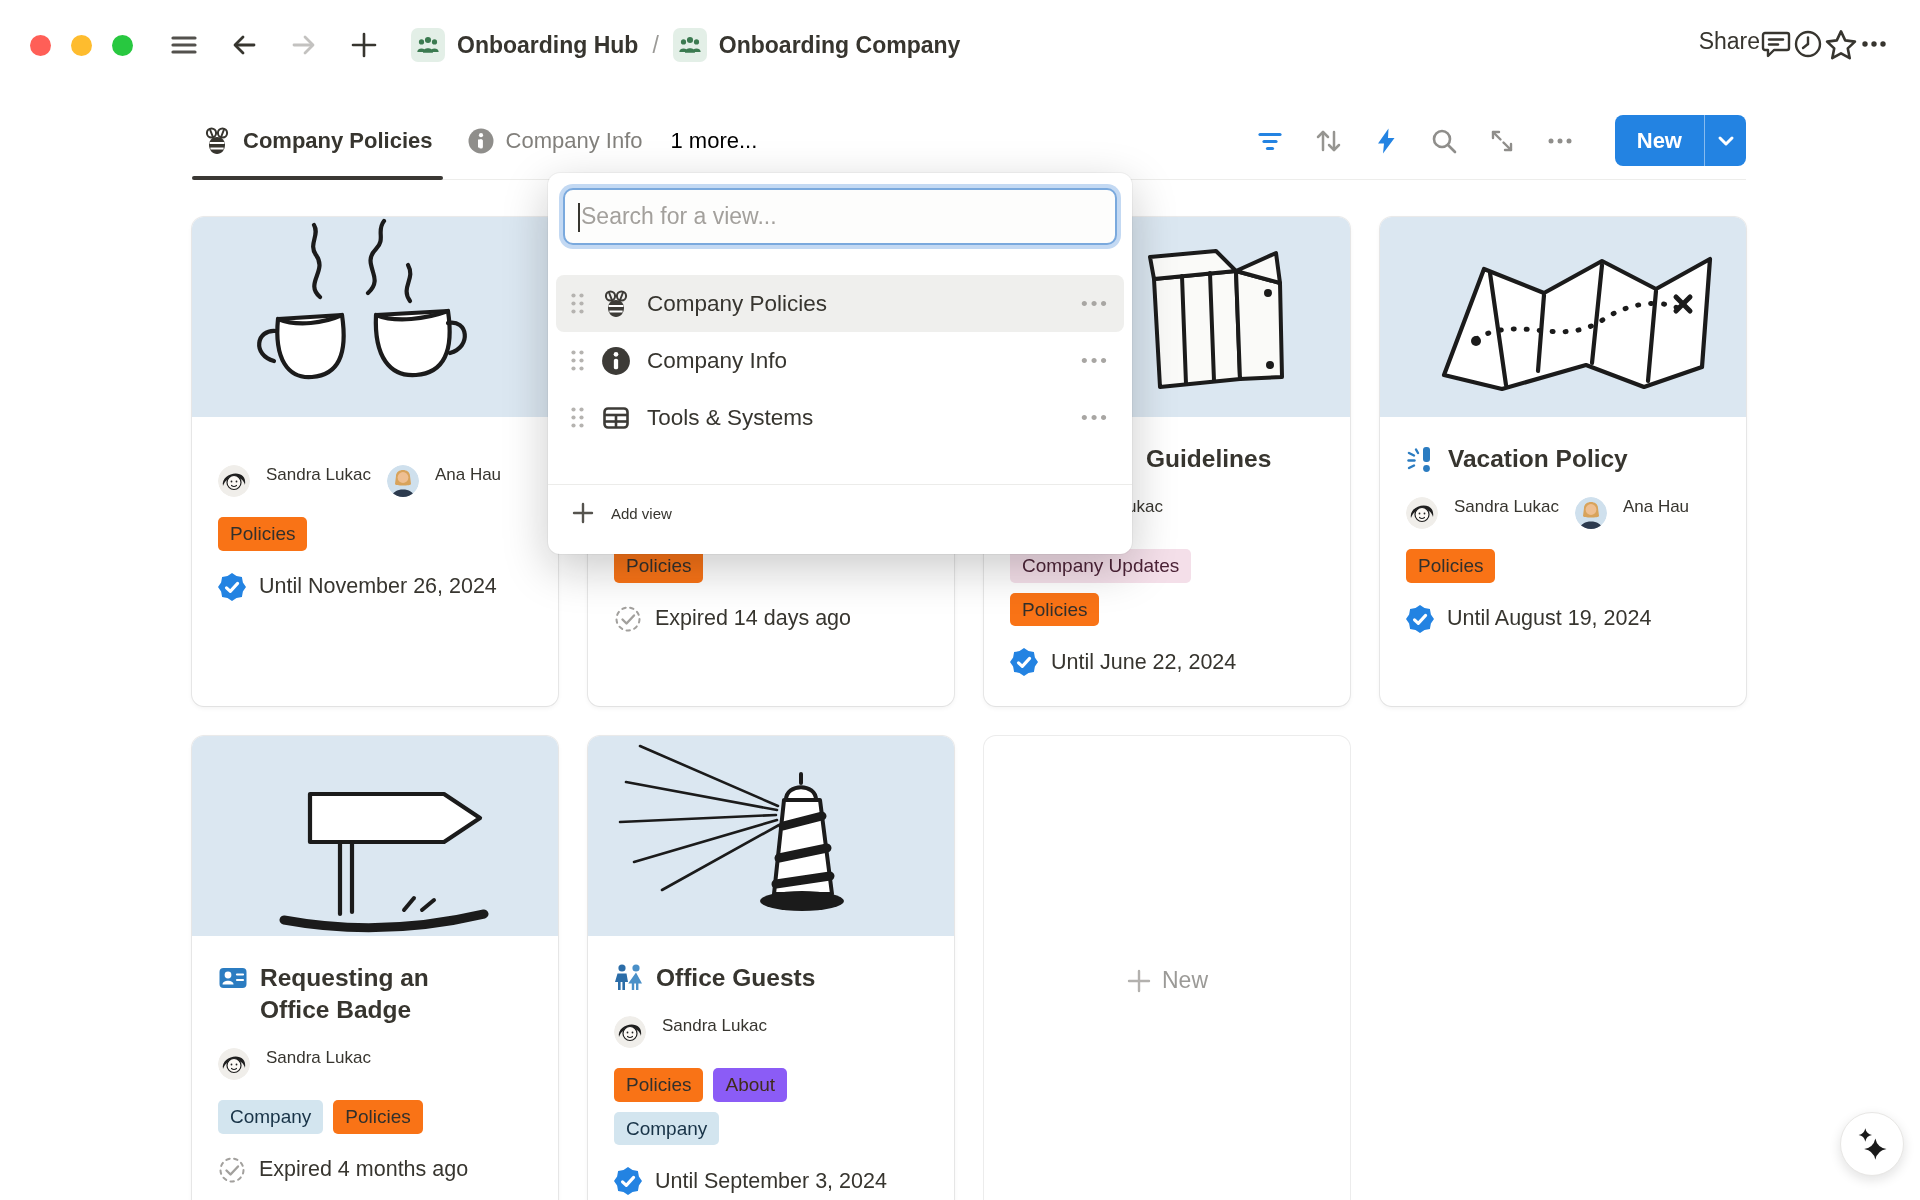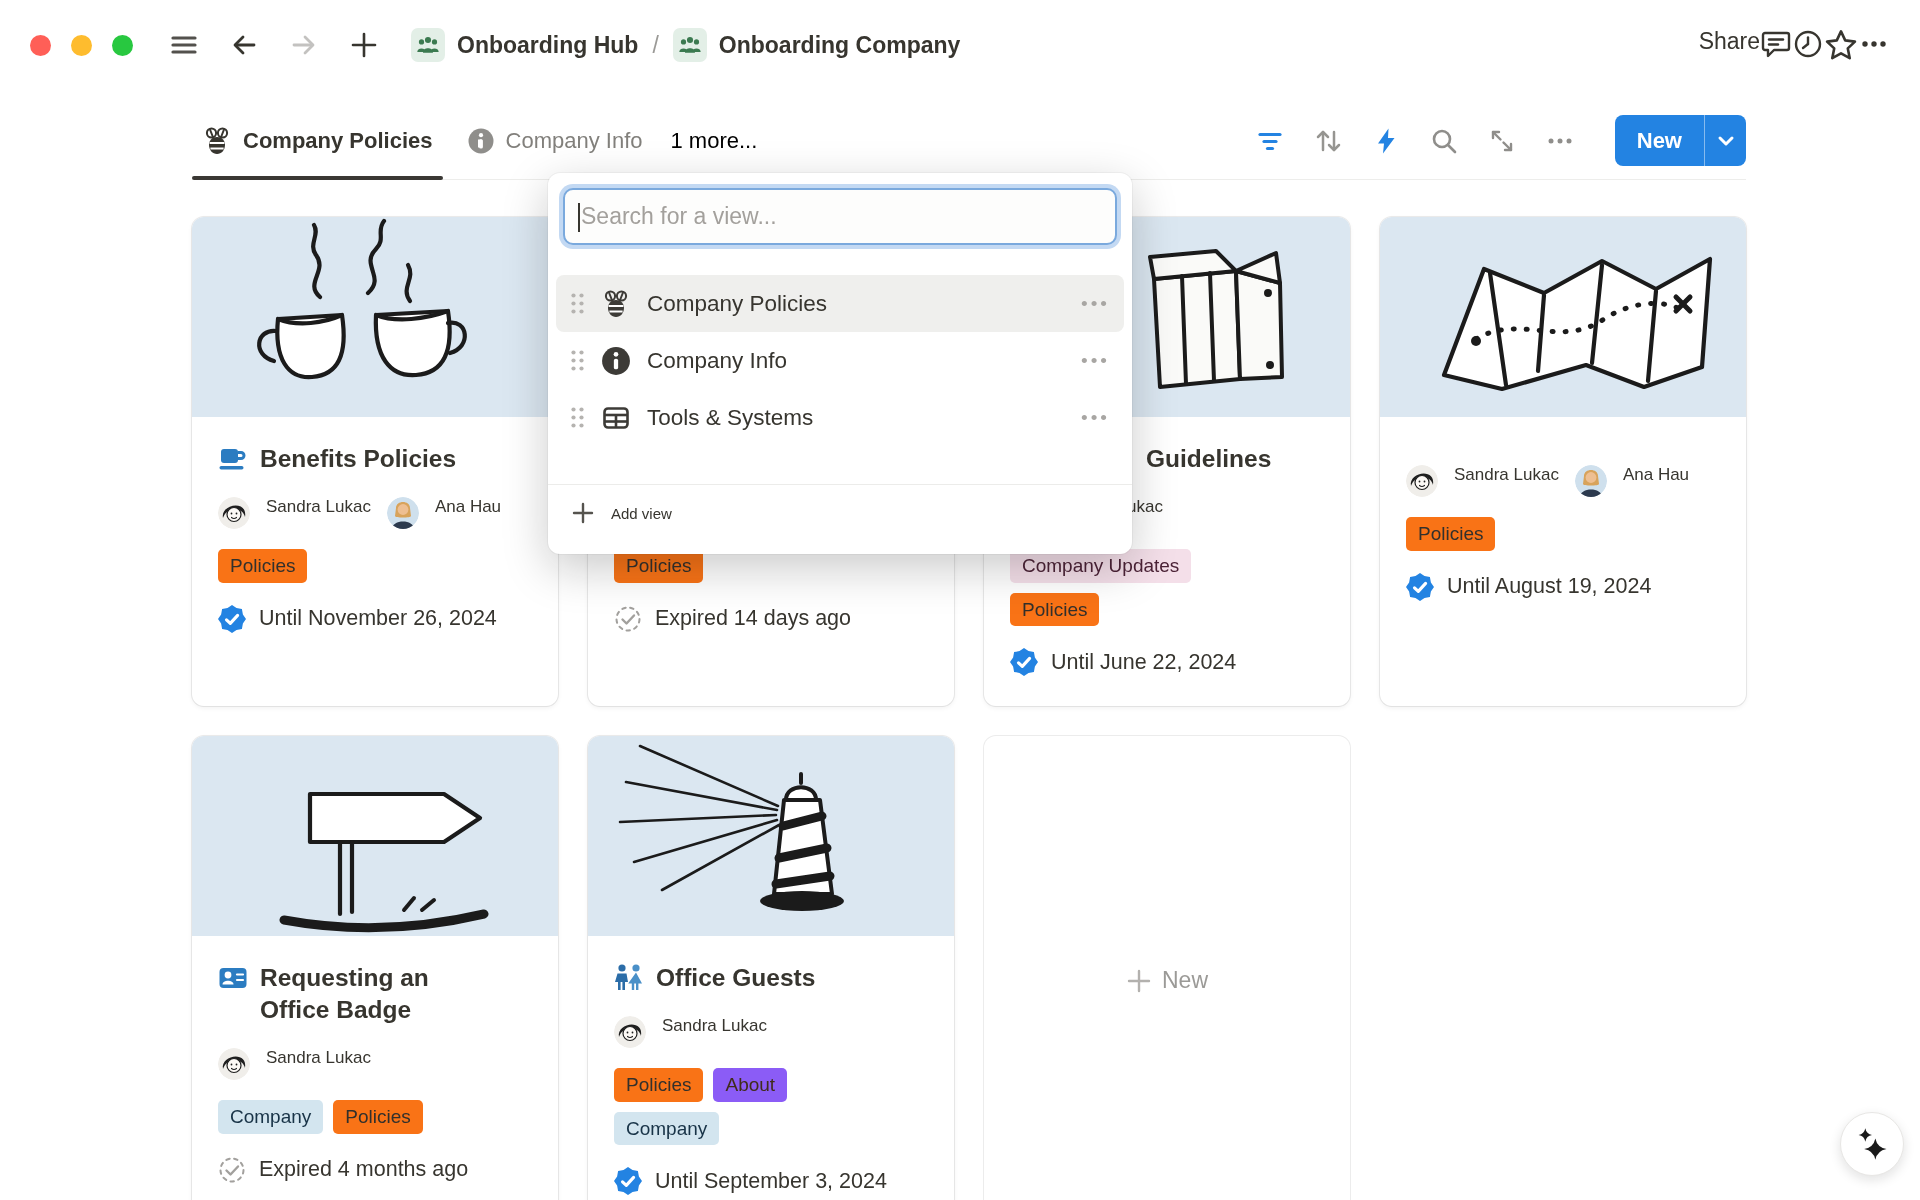--- a/index.html
+++ b/index.html
@@ -340,32 +340,20 @@
             <path d="M86,102 C82,142 96,162 120,160 C146,158 156,138 150,98 Z" fill="#ffffff"></path>
             <path d="M86,102 C106,110 132,106 150,98"></path>
             <path d="M84,114 C64,112 60,138 82,144"></path>
             <path d="M184,98 C182,140 198,160 224,158 C252,156 262,134 256,94 Z" fill="#ffffff"></path>
             <path d="M184,98 C204,106 234,102 256,94"></path>
             <path d="M256,106 C276,102 280,130 258,136"></path>
           </g>
         </svg>
     </div>
     <div class="card-body">
-      <div class="title-row">
-        <span class="t-icon">
-          <svg width="30" height="30" viewBox="0 0 30 30">
-              <g fill="#2b7cc1">
-                <rect x="3" y="5" width="17" height="14" rx="3"></rect>
-                <path d="M20,7 h3 a4.5,4.5 0 0 1 0,9 h-3 v-3 h3 a1.5,1.5 0 0 0 0,-3 h-3 z"></path>
-                <rect x="1.5" y="22" width="24" height="3.4" rx="1.7"></rect>
-              </g>
-            </svg>
-        </span>
-        <span>Benefits Policies</span>
-      </div>
       <div class="people">
         <span class="avatar">
           <svg width="32" height="32" viewBox="0 0 32 32">
               <circle cx="16" cy="16" r="16" fill="#f0eeea"></circle>
               <path d="M5,21 C2,7 30,2 27,20 C25,10 9,9 5,21 Z" fill="#1f1f1f"></path>
               <circle cx="16" cy="17.5" r="7" fill="#fcf9f5" stroke="#1f1f1f" stroke-width="1.2"></circle>
               <circle cx="13.5" cy="16.5" r="0.9" fill="#1f1f1f"></circle>
               <circle cx="18.5" cy="16.5" r="0.9" fill="#1f1f1f"></circle>
               <path d="M13.5,20.5 q2.5,2 5,0" stroke="#1f1f1f" stroke-width="1.2" fill="none" stroke-linecap="round"></path>
             </svg>
@@ -478,20 +466,37 @@
           </g>
           <path d="M96,122 C140,96 180,132 224,102 C252,84 284,82 304,94" stroke="#1b1b1b" stroke-width="5" fill="none" stroke-linecap="round" stroke-dasharray="1,12"></path>
           <g stroke="#1b1b1b" stroke-width="5" stroke-linecap="round">
             <path d="M296,80 L310,94"></path>
             <path d="M310,80 L296,94"></path>
           </g>
           <circle cx="96" cy="124" r="5" fill="#1b1b1b"></circle>
         </svg>
     </div>
     <div class="card-body">
+      <div class="title-row">
+        <span class="t-icon">
+          <svg width="30" height="30" viewBox="0 0 30 30">
+              <g fill="#2b7cc1">
+                <rect x="17" y="3" width="7" height="15" rx="3"></rect>
+                <circle cx="20.5" cy="24.5" r="3.4"></circle>
+              </g>
+              <g stroke="#2b7cc1" stroke-width="2.4" stroke-linecap="round">
+                <path d="M3,9 L8,11.5"></path>
+                <path d="M2.5,16.5 H8.5"></path>
+                <path d="M3,24 L8,21.5"></path>
+                <path d="M10,5.5 L12,9"></path>
+              </g>
+            </svg>
+        </span>
+        <span>Vacation Policy</span>
+      </div>
       <div class="people">
         <span class="avatar">
           <svg width="32" height="32" viewBox="0 0 32 32">
               <circle cx="16" cy="16" r="16" fill="#f0eeea"></circle>
               <path d="M5,21 C2,7 30,2 27,20 C25,10 9,9 5,21 Z" fill="#1f1f1f"></path>
               <circle cx="16" cy="17.5" r="7" fill="#fcf9f5" stroke="#1f1f1f" stroke-width="1.2"></circle>
               <circle cx="13.5" cy="16.5" r="0.9" fill="#1f1f1f"></circle>
               <circle cx="18.5" cy="16.5" r="0.9" fill="#1f1f1f"></circle>
               <path d="M13.5,20.5 q2.5,2 5,0" stroke="#1f1f1f" stroke-width="1.2" fill="none" stroke-linecap="round"></path>
             </svg>

